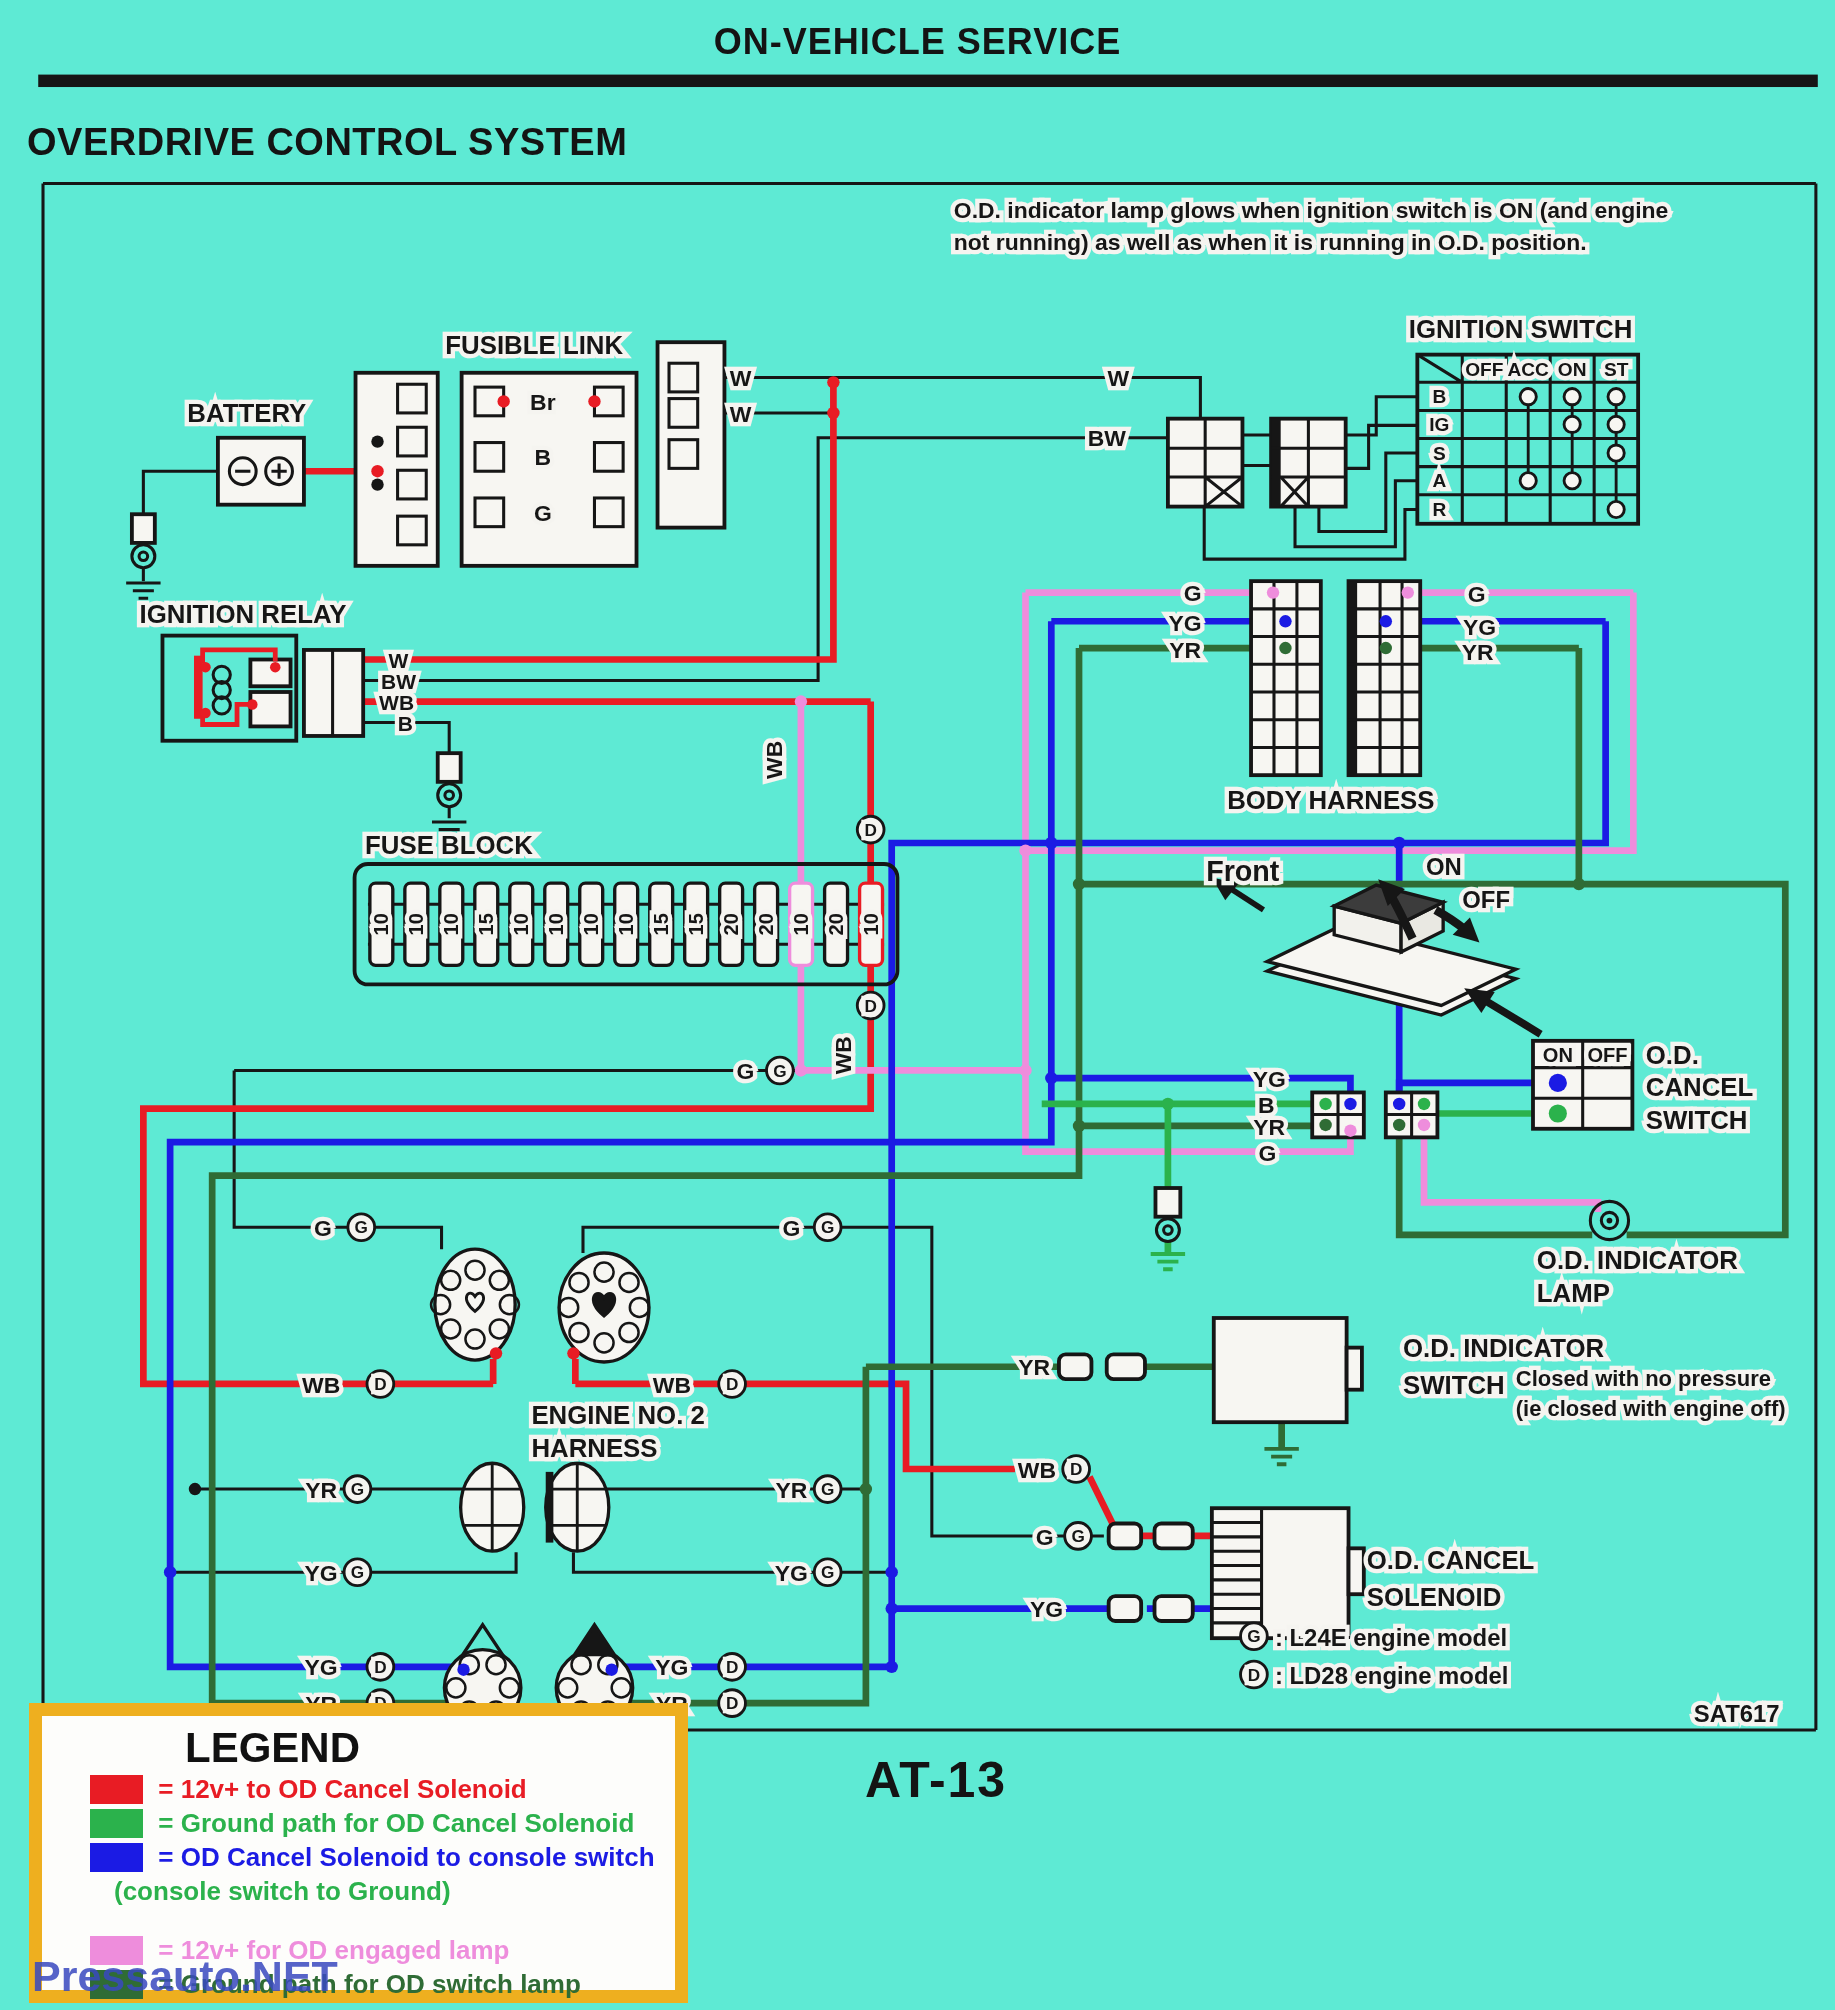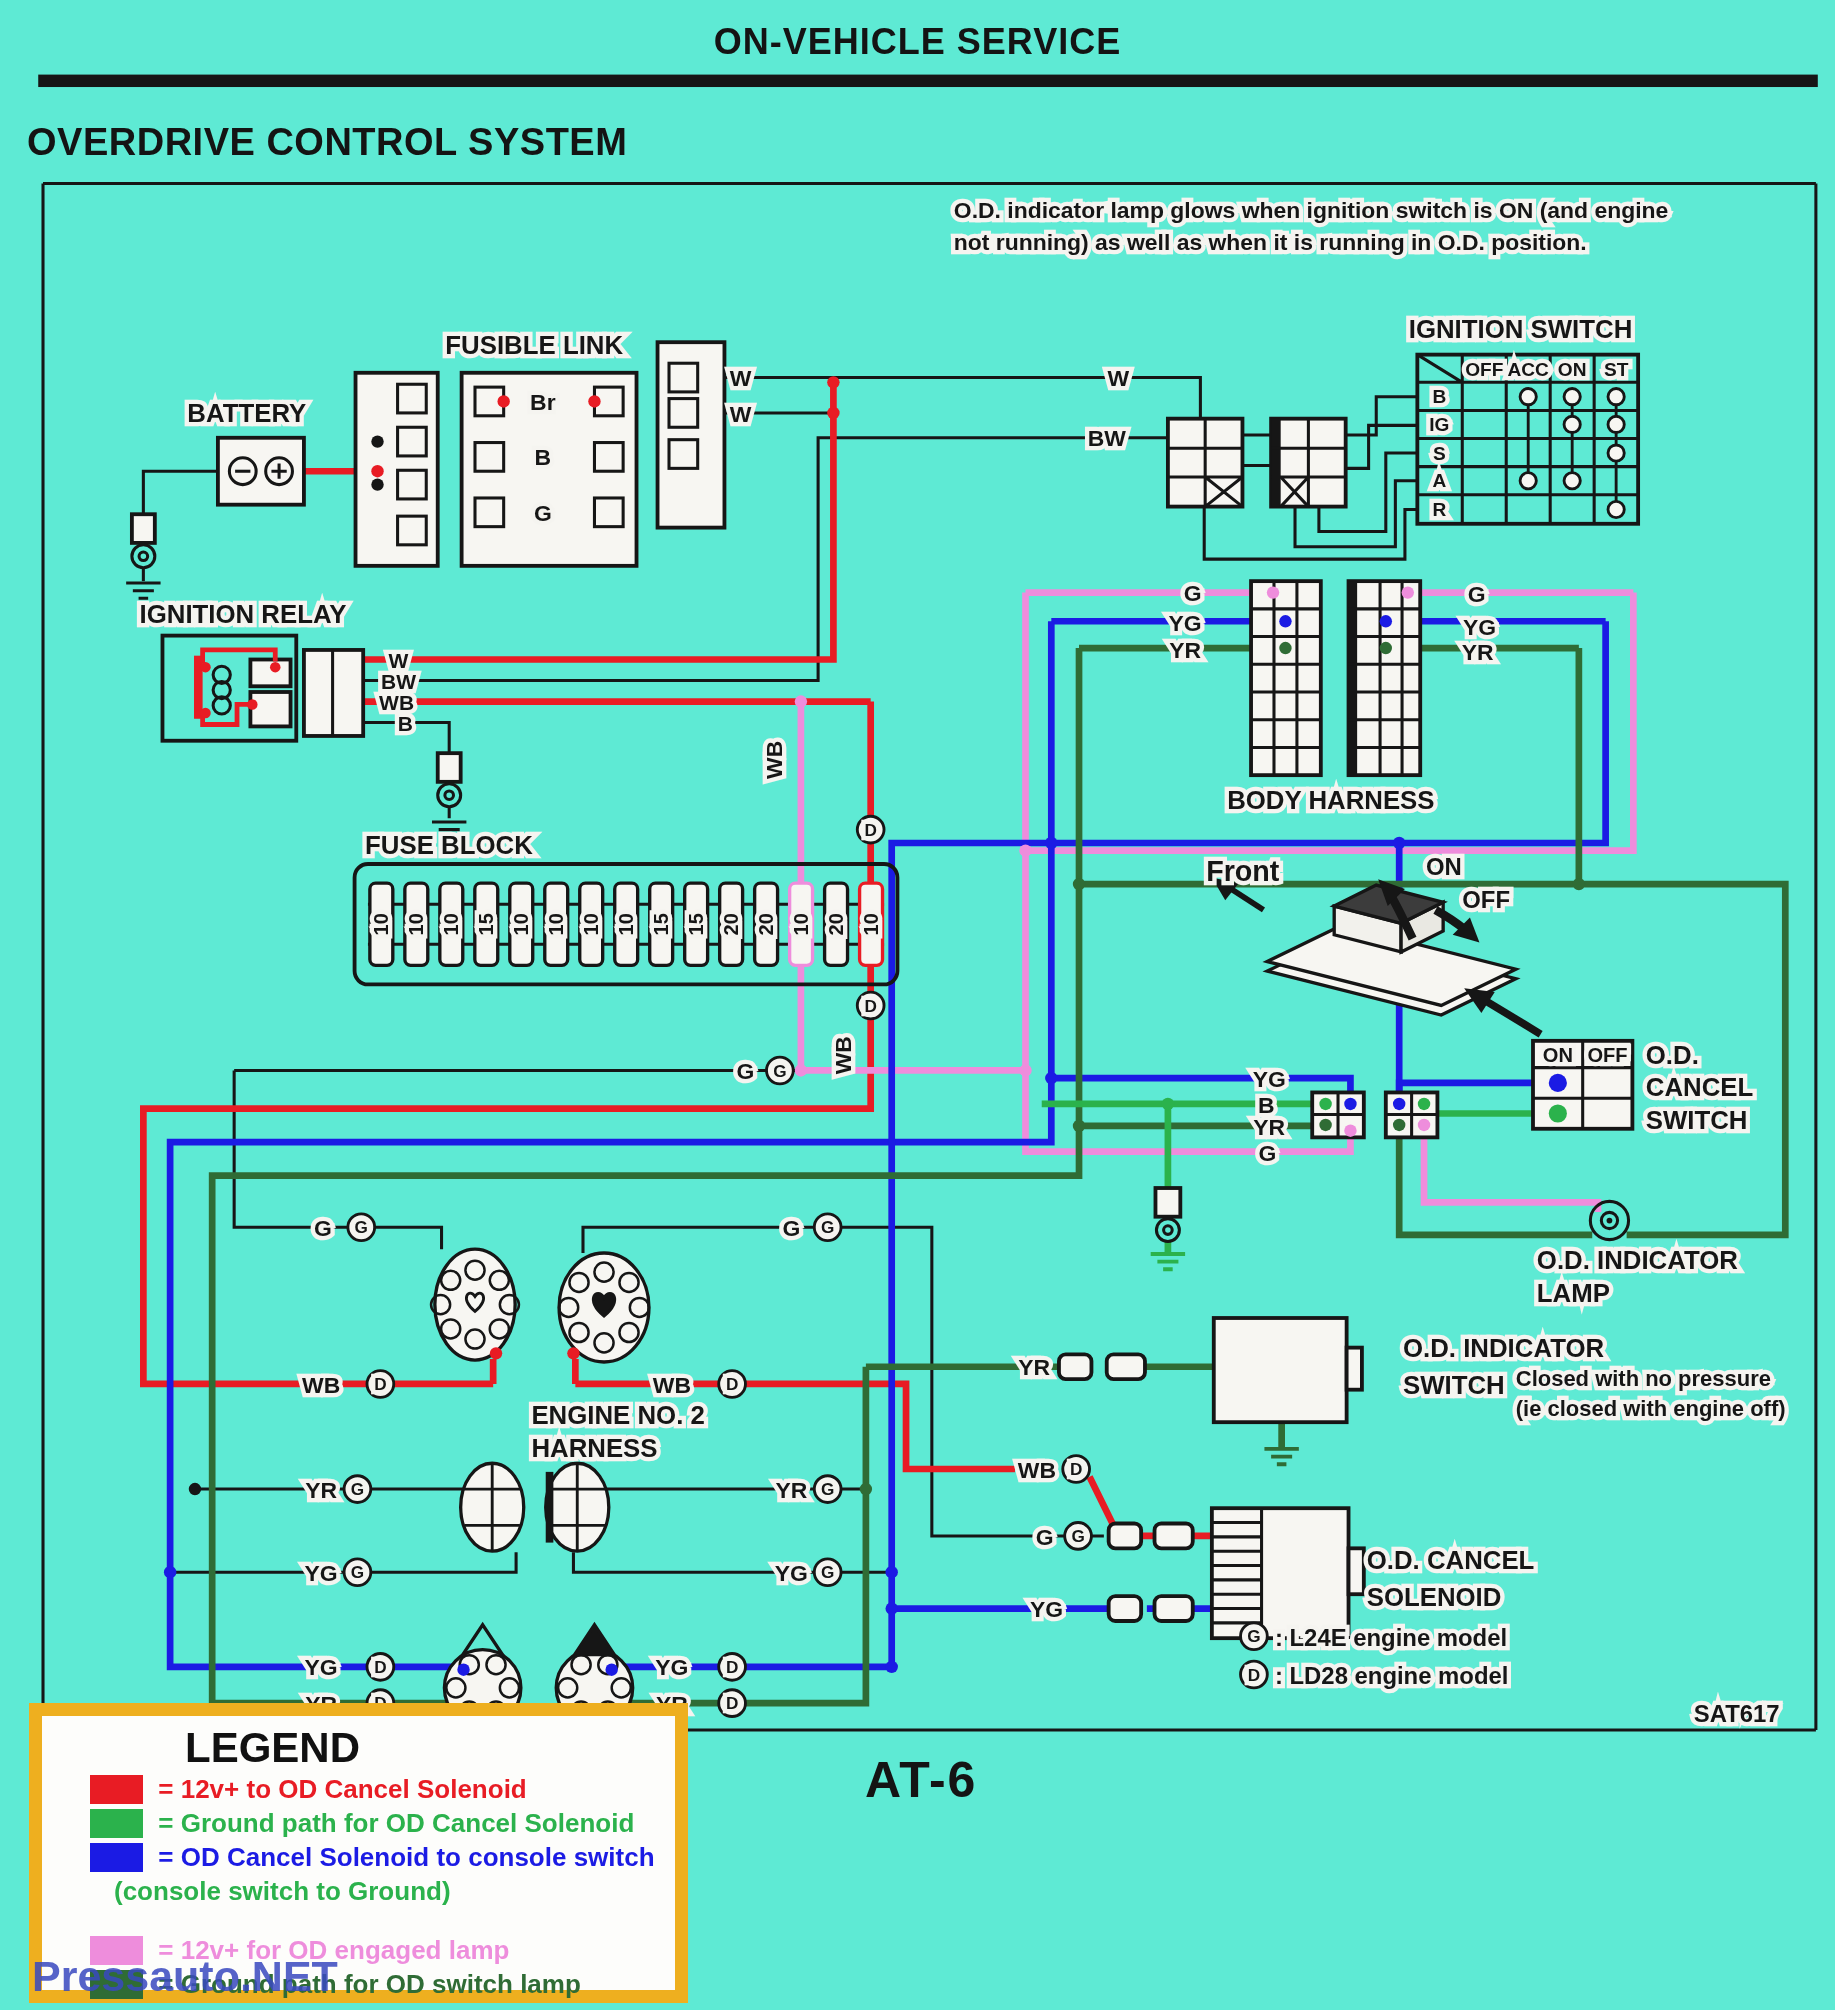--- a/index.html
+++ b/index.html
@@ -524,16 +524,16 @@
     <div class="lrow">
       <span class="sw" style="background: rgb(238, 141, 220);"></span>
       <span style="color: rgb(238, 141, 220);">= 12v+ for OD engaged lamp</span>
     </div>
     <div class="lrow">
       <span class="sw" style="background: rgb(47, 108, 53);"></span>
       <span style="color: rgb(47, 108, 53);">= Ground path for OD switch lamp</span>
     </div>
   </div>
 
-  <div class="t" id="at13">AT-6</div>
+  <div class="t" id="at13">AT-13</div>
   <div class="t" id="watermark">Pressauto.NET</div>
 </div>
 
 
 </body></html>

